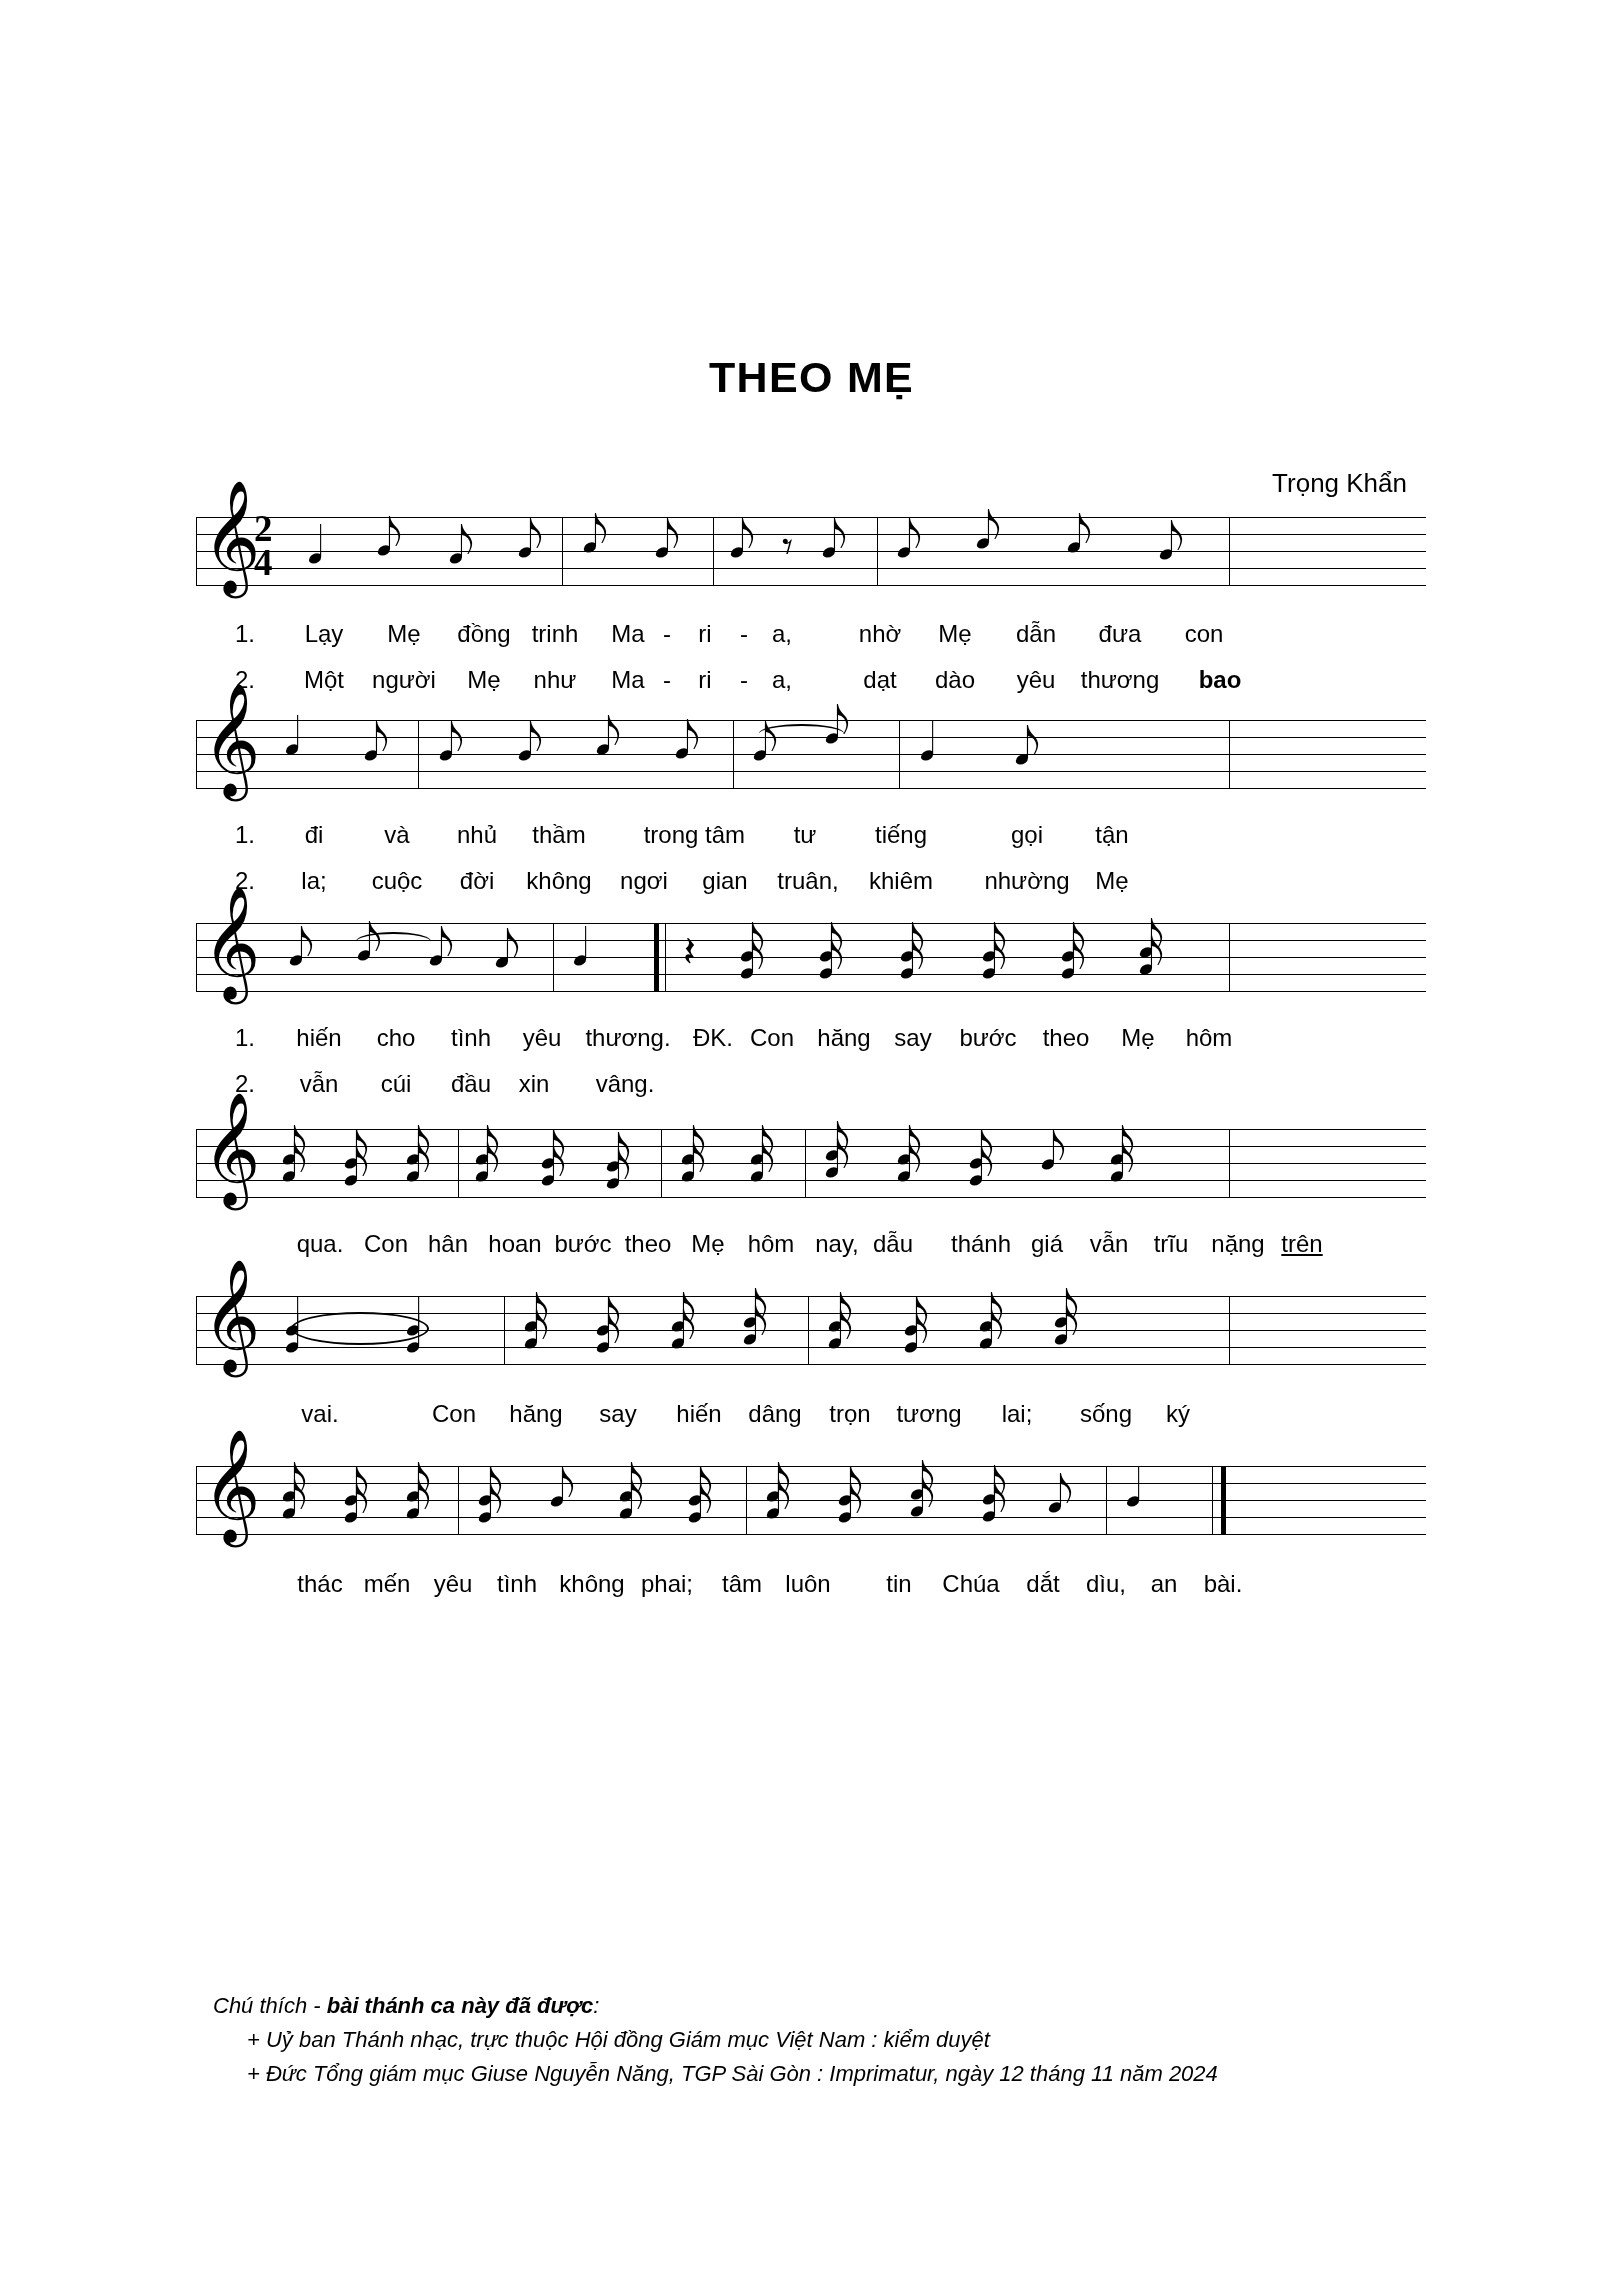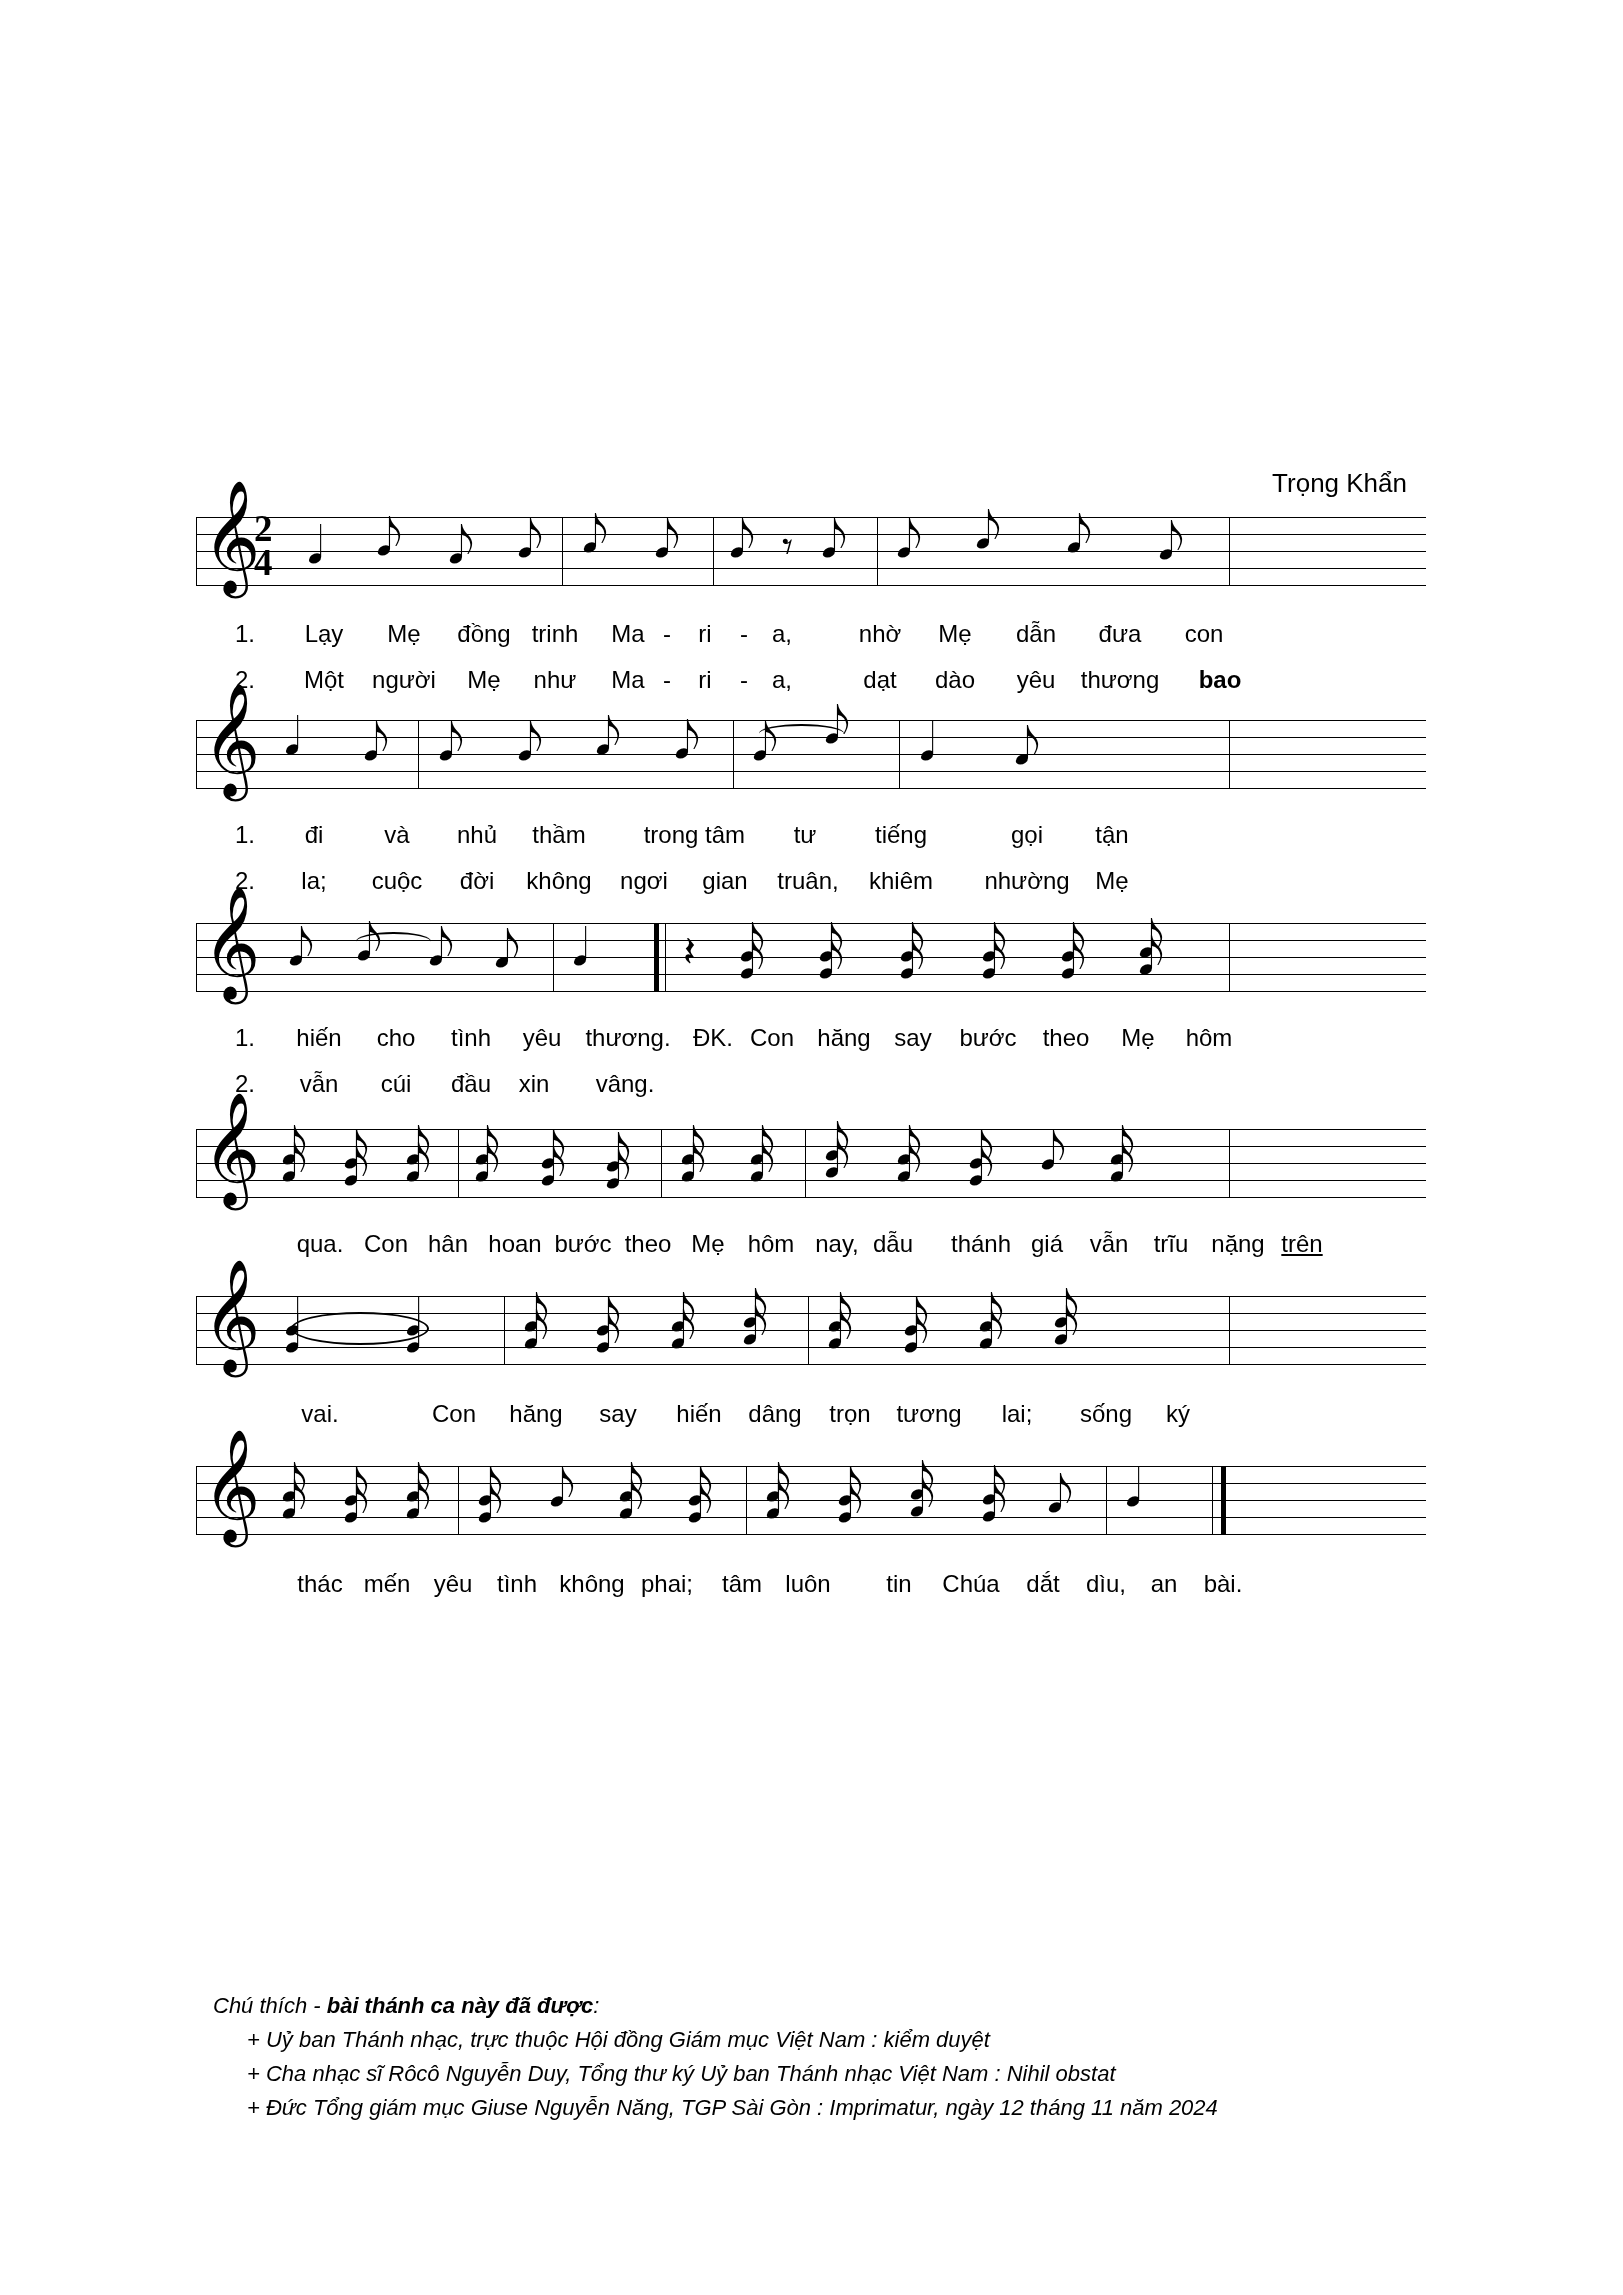--- a/index.html
+++ b/index.html
@@ -172,20 +172,21 @@
   .footnotes .fn-item {
     font-style: italic;
     margin-left: 34px;
   }
 </style>
 </head>
 <body>
 
 <div class="page">
 
+  <div class="title">THEO MẸ</div>
   <div class="composer">Trọng Khẩn</div>
 
   <div class="system" style="top:517px;">
     <div class="staff">
       <div class="line l0"></div>
       <div class="line l1"></div>
       <div class="line l2"></div>
       <div class="line l3"></div>
       <div class="line l4"></div>
       <div class="barline start"></div>
@@ -529,18 +530,17 @@
     <span class="syl" style="left:775px;">Chúa</span>
     <span class="syl" style="left:847px;">dắt</span>
     <span class="syl" style="left:910px;">dìu,</span>
     <span class="syl" style="left:968px;">an</span>
     <span class="syl" style="left:1027px;">bài.</span>
   </div>
 
   <div class="footnotes">
     <div class="fn-head"><span>Chú thích - </span><b>bài thánh ca này đã được</b><span>:</span></div>
     <div class="fn-item">+ Uỷ ban Thánh nhạc, trực thuộc Hội đồng Giám mục Việt Nam : kiểm duyệt</div>
-    <div class="fn-item">+ Cha nhạc sĩ Rôcô Nguyễn Duy, Tổng thư ký Uỷ ban Thánh nhạc Việt Nam : Nihil obstat</div>
     <div class="fn-item">+ Đức Tổng giám mục Giuse Nguyễn Năng, TGP Sài Gòn : Imprimatur, ngày 12 tháng 11 năm 2024</div>
   </div>
 
 </div>
 
 
 </body></html>

